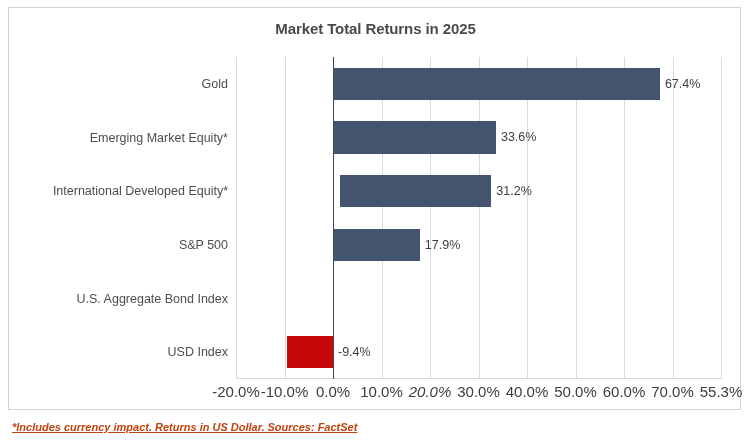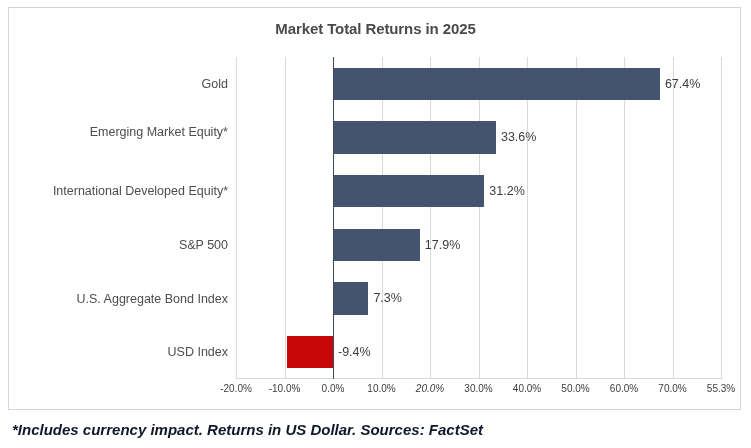--- a/index.html
+++ b/index.html
@@ -116,57 +116,58 @@
     position: absolute;
     left: 0;
     top: 49px;
     width: 219px;  
     height: 322px;
   }
 
   .tick-label {
     position: absolute;
     top: 4px;
-    font-size: 10px;
+    font-size: 15px;
     color: #3d3d3d;
     white-space: nowrap;
     transform: translateX(-50%);
     text-align: center;
   }
   .xaxis-labels {
     position: absolute;
     left: 227px;
     top: 371px;
     width: 485px;
     height: 24px;
   }
 
   .footnote {
     position: absolute;
     left: 12px;
     top: 421px;
-    font-size: 15px;
+    font-size: 11px;
     font-weight: bold;
     font-style: italic;
-    color: #0f172a;
-    white-space: nowrap;
+    color: #c2410c;
+    white-space: nowrap;
+    text-decoration: underline;
   }
 </style>
 </head>
 <body>
 
 <div class="figure">
 
   <div class="chart-frame">
 
     <div class="chart-title">Market Total Returns in 2025</div>
 
     <div class="cat-axis" id="cat-axis">
         <div class="cat-label" style="top: 26.8333px;">Gold</div>
-        <div class="cat-label" style="top: 75px; margin-left: 15px;">Emerging Market Equity*</div>
+        <div class="cat-label" style="top: 81px; margin-left: 15px;">Emerging Market Equity*</div>
         <div class="cat-label" style="top: 134.167px;">International Developed Equity*</div>
         <div class="cat-label" style="top: 187.833px;">S&amp;P 500</div>
         <div class="cat-label" style="top: 241.5px;">U.S. Aggregate Bond Index</div>
         <div class="cat-label" style="top: 295.167px;">USD Index</div>
       </div>
 
     <div class="plot" id="plot">
       <div class="axis-bottom"></div>
     <div class="gridline" style="left: 0px;"></div>
         <div class="gridline" style="left: 49px;"></div>
@@ -180,31 +181,27 @@
         <div class="gridline" style="left: 437px;"></div>
         <div class="gridline" style="left: 485px;"></div>
         <div class="bar-row" style="top: 0px; height: 53.6667px;">
           <div class="bar pos" title="Gold: 67.4%" style="background: rgb(69, 84, 110); left: 97px; width: 326.89px; top: 10.7333px; bottom: 10.7333px;"></div>
           <div class="bar-label" style="left: 428.89px;">67.4%</div>
         </div>
         <div class="bar-row" style="top: 53.6667px; height: 53.6667px;">
           <div class="bar pos" title="Emerging Market Equity*: 33.6%" style="background: rgb(69, 84, 110); left: 97px; width: 162.96px; top: 10.7333px; bottom: 10.7333px;"></div>
           <div class="bar-label" style="left: 264.96px;">33.6%</div>
         </div>
-        <div class="bar-row" style="top: 107.333px; height: 53.6667px;">
+        <div class="bar-row" style="top: 107.333px; height: 53.6667px; margin-left: 7px;">
           <div class="bar pos" title="International Developed Equity*: 31.2%" style="background: rgb(69, 84, 110); left: 97px; width: 151.32px; top: 10.7333px; bottom: 10.7333px;"></div>
           <div class="bar-label" style="left: 253.32px;">31.2%</div>
         </div>
         <div class="bar-row" style="top: 161px; height: 53.6667px;">
           <div class="bar pos" title="S&amp;P 500: 17.9%" style="background: rgb(69, 84, 110); left: 97px; width: 86.815px; top: 10.7333px; bottom: 10.7333px;"></div>
           <div class="bar-label" style="left: 188.815px;">17.9%</div>
-        </div>
-        <div class="bar-row" style="top: 214.667px; height: 53.6667px;">
-          <div class="bar pos" title="U.S. Aggregate Bond Index: 7.3%" style="background: rgb(69, 84, 110); left: 97px; width: 35.405px; top: 10.7333px; bottom: 10.7333px;"></div>
-          <div class="bar-label" style="left: 137.405px;">7.3%</div>
         </div>
         <div class="bar-row" style="top: 268.333px; height: 53.6667px;">
           <div class="bar neg" title="USD Index: -9.4%" style="background: rgb(200, 8, 8); left: 51.41px; width: 45.59px; top: 10.7333px; bottom: 10.7333px;"></div>
           <div class="bar-label" style="left: 102px;">-9.4%</div>
         </div>
         <div class="zeroline" style="left: 97px; background: rgb(61, 74, 92);"></div>
       </div>
 
     <div class="xaxis-labels" id="xaxis-labels">
         <div class="tick-label" style="left: 0px;">-20.0%</div>

